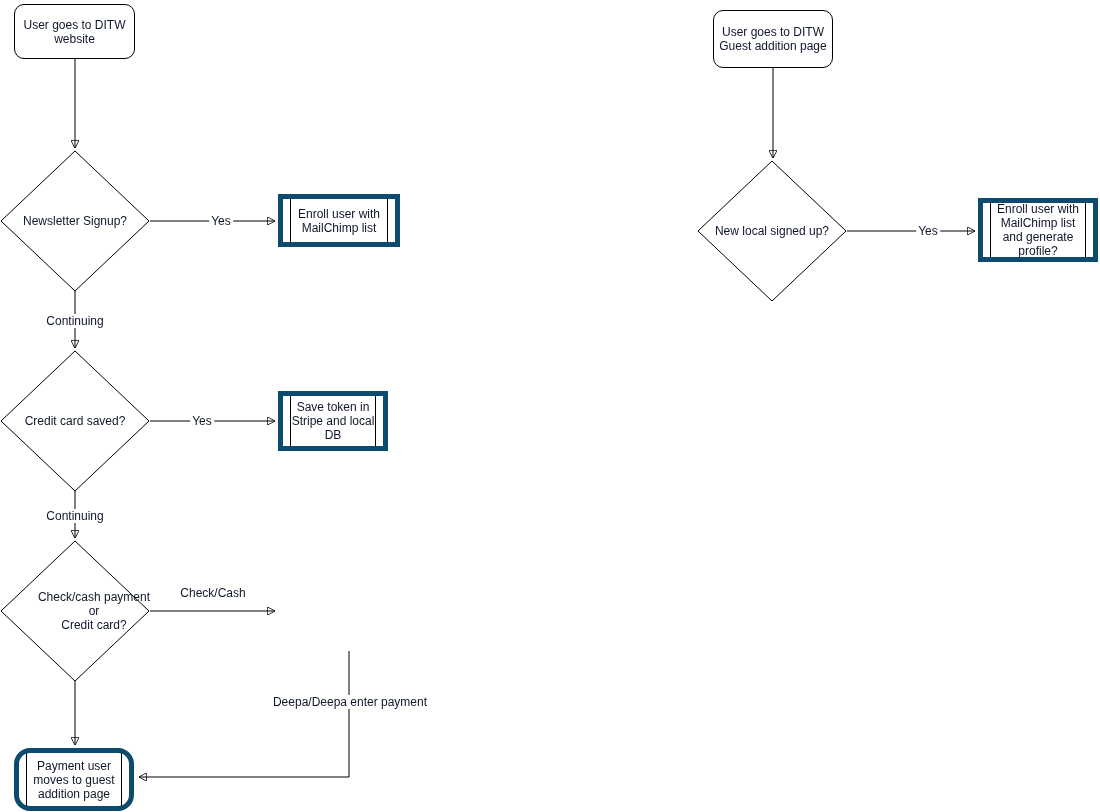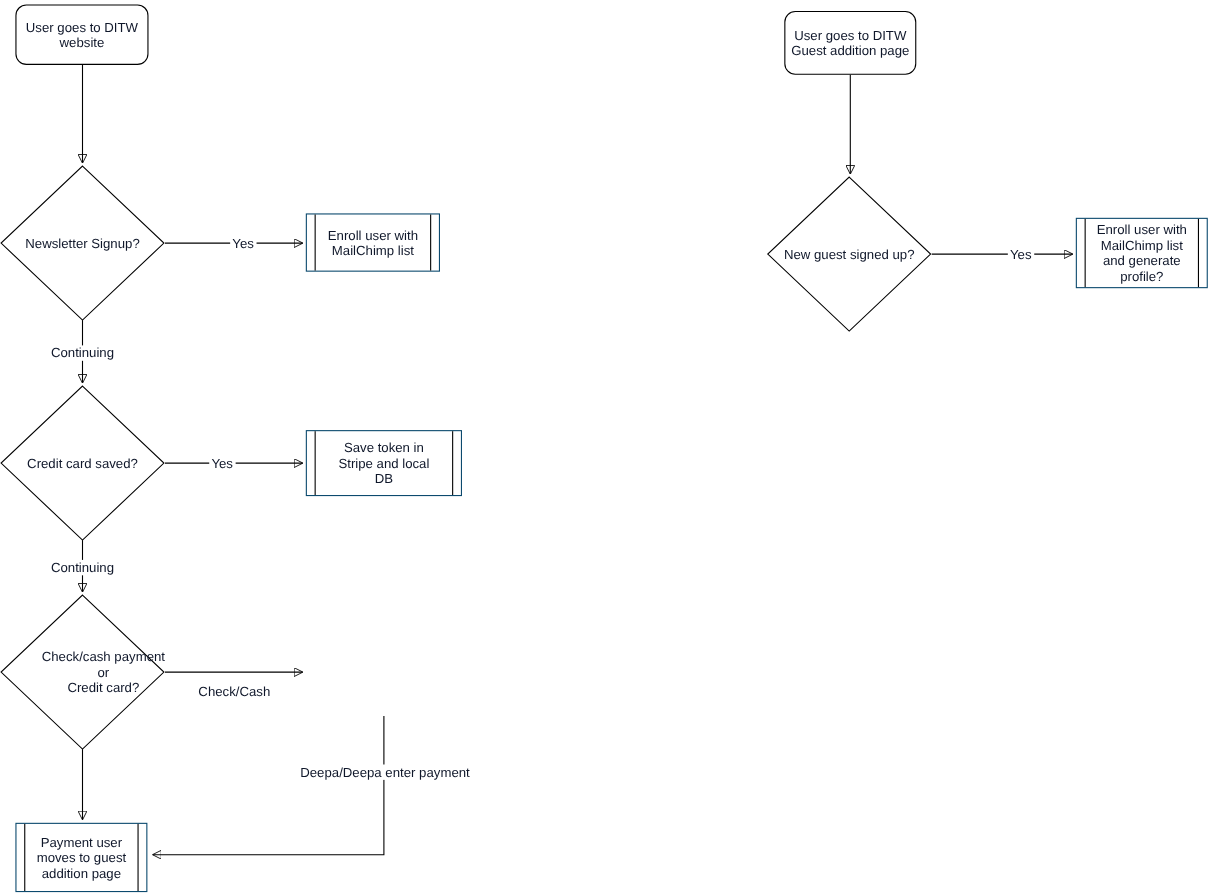--- a/index.html
+++ b/index.html
@@ -28,21 +28,21 @@
     line-height: 14px;
     box-sizing: border-box;
   }
   .txt { white-space: pre-line; }
   .terminator {
     border: 1px solid #000000;
     border-radius: 10px;
     background: #ffffff;
   }
   .process {
-    border: 1px solid #0c4a6e;
+    border: 5px solid #0c4a6e;
     background: #ffffff;
   }
   .process::before, .process::after {
     content: "";
     position: absolute;
     top: 0; bottom: 0;
     width: 0;
     border-left: 1px solid #000000;
   }
   .process::before { left: 7px; }
@@ -103,56 +103,56 @@
 
   <div class="node process" style="left:278px; top:194px; width:122px; height:53px;">
     <span class="txt">Enroll user with
 MailChimp list</span>
   </div>
 
   <div class="node diamond-label" style="left:0px; top:406px; width:150px; height:30px;text-align:right;">
     <span class="txt">Credit card saved?</span>
   </div>
 
-  <div class="node process" style="left:278px; top:391px; width:142px; height:60px;">
+  <div class="node process" style="left:278px; top:391px; width:110px; height:60px;">
     <span class="txt">Save token in
 Stripe and local
 DB</span>
   </div>
 
   <div class="node diamond-label" style="left:0px; top:590px; width:150px; height:42px;justify-content:flex-end;">
     <span class="txt">Check/cash payment
 or
 Credit card?</span>
   </div>
 
 
-  <div class="node process" style="left:14px; top:748px; width:120px; height:63px;">
+  <div class="node process" style="left:14px; top:748px; width:120px; height:63px;border-radius:16px;">
     <span class="txt">Payment user
 moves to guest
 addition page</span>
   </div>
 
   <div class="node terminator" style="left:713px; top:10px; width:120px; height:58px;">
     <span class="txt">User goes to DITW
 Guest addition page</span>
   </div>
 
   <div class="node diamond-label" style="left:697px; top:216px; width:150px; height:30px;">
-    <span class="txt">New guest signed up?</span>
+    <span class="txt">New local signed up?</span>
   </div>
 
   <div class="node process" style="left:978px; top:198px; width:120px; height:64px;">
     <span class="txt">Enroll user with
 MailChimp list
 and generate
 profile?</span>
   </div>
 
   <span class="edge-label" style="left:221px; top:221px;">Yes</span>
   <span class="edge-label" style="left:75px; top:321px;">Continuing</span>
   <span class="edge-label" style="left:202px; top:421px;">Yes</span>
   <span class="edge-label" style="left:75px; top:516px;">Continuing</span>
-  <span class="edge-label" style="left:213px; top:629px;text-align:right;">Check/Cash</span>
+  <span class="edge-label" style="left:213px; top:593px;text-align:right;">Check/Cash</span>
   <span class="edge-label" style="left:350px; top:702px;">Deepa/Deepa enter payment</span>
   <span class="edge-label" style="left:928px; top:231px;">Yes</span>
 
 </div>
 
 </body></html>

